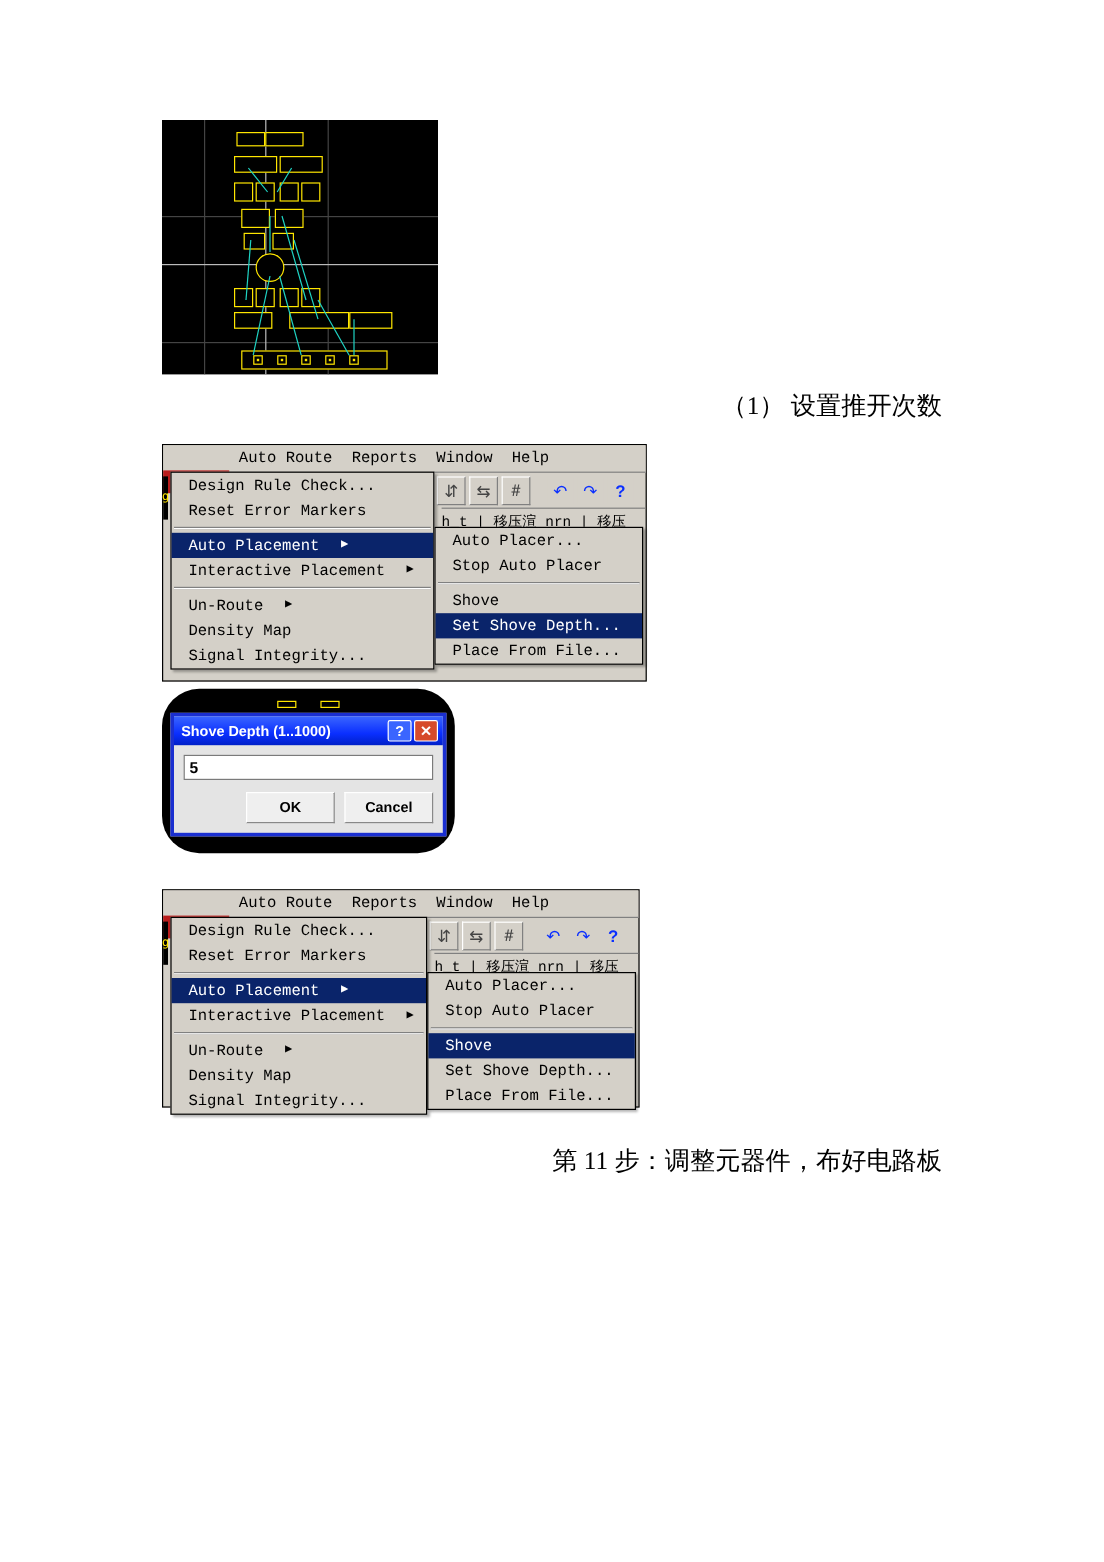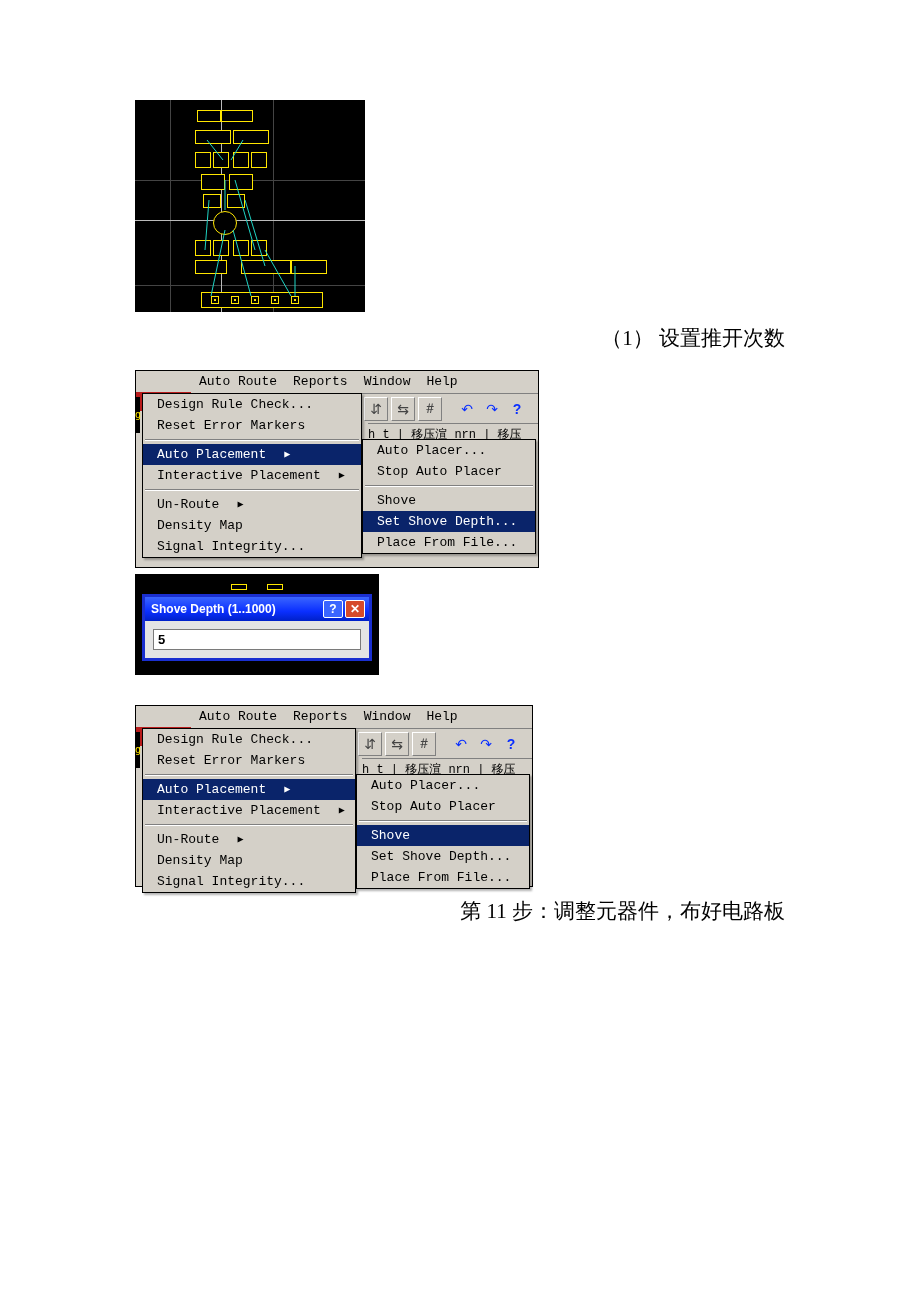--- a/index.html
+++ b/index.html
@@ -117,20 +117,21 @@
     display:flex; align-items:center; justify-content:center;
     color:#ffe600; font-size:10px; font-family:monospace;
   }
 
   
   .dlg-wrap {
     width:230px;
     background:#000;
     padding:10px 7px 14px 7px;
     margin: 6px 0 10px 0;
+    border-radius: 31px;
   }
   .dlg-top-yellow {
     height:6px; display:flex; justify-content:center; gap:20px; margin-bottom:4px;
   }
   .dlg-top-yellow span{display:block;width:14px;height:4px;border:1px solid #ffe600;}
   .dlg {
     border:3px solid #1a2fd0;
     background:#e4e4e4;
   }
   .dlg .titlebar {
@@ -317,20 +318,24 @@
     <div class="dlg">
       <div class="titlebar">
         <span>Shove Depth (1..1000)</span>
         <span class="tbtns">
           <span class="tbtn help">?</span>
           <span class="tbtn">✕</span>
         </span>
       </div>
       <div class="body">
         <input class="field" value="5" style="">
+        <div class="btnrow">
+          <div class="wbtn">OK</div>
+          <div class="wbtn">Cancel</div>
+        </div>
       </div>
     </div>
   </div>
 
   <div style="height:20px"></div>
 
   <div class="menu-screenshot fig3">
     <div class="menubar">
       <div class="mitem sel">Tools</div>
       <div class="mitem">Auto Route</div>
@@ -394,15 +399,15 @@
         </div>
       <div class="ditem">
           <span>Set Shove Depth...</span>
         </div>
       <div class="ditem">
           <span>Place From File...</span>
         </div>
     </div>
   </div>
 
-  <div class="caption" style="margin-top:8px">第 11 步：调整元器件，布好电路板</div>
+  <div class="caption" style="margin-top:28px">第 11 步：调整元器件，布好电路板</div>
 
 </div>
 
 </body></html>

